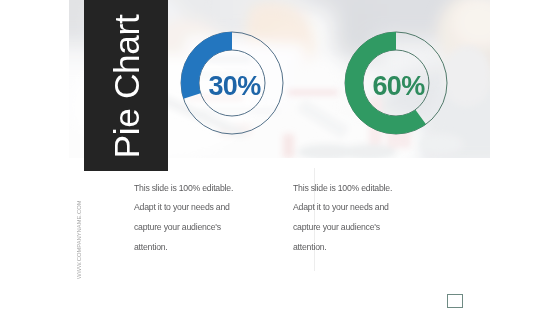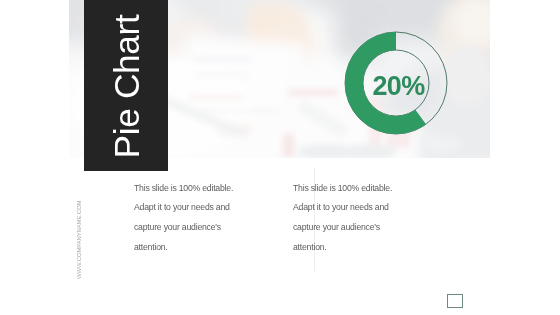--- a/index.html
+++ b/index.html
@@ -128,28 +128,36 @@
 
       <rect width="421" height="158" fill="#ffffff" opacity="0.10"></rect>
     </svg>
   </div>
 
   <div class="titlebar"></div>
   <div class="title-text">Pie Chart</div>
 
   <div class="weburl">WWW.COMPANYNAME.COM</div>
 
+  <div class="chart" id="chart0" style="left:180.5px;">
+      <svg width="102" height="102" viewBox="0 0 102 102">
+        <circle cx="51" cy="51" r="51" fill="none" stroke="#41617c" stroke-width="0.9"></circle>
+        <circle cx="51" cy="51" r="33" fill="none" stroke="#41617c" stroke-width="0.9"></circle>
+        <path d="M 51 0 A 51 51 0 0 0 2.4961176689471642 66.7598667131223 L 19.61513496225993 61.19756081437326 A 33 33 0 0 1 51 18 Z" fill="#2376bf"></path>
+      </svg>
+      <div class="pct" style="color: rgb(30, 101, 168);">30%</div>
+    </div>
 
   <div class="chart" id="chart1" style="left:344.5px;">
       <svg width="102" height="102" viewBox="0 0 102 102">
         <circle cx="51" cy="51" r="51" fill="none" stroke="#3f6d5b" stroke-width="0.9"></circle>
         <circle cx="51" cy="51" r="33" fill="none" stroke="#3f6d5b" stroke-width="0.9"></circle>
         <path d="M 51 0 A 51 51 0 1 0 80.97704786691612 92.25986671312234 L 70.39691332565161 77.69756081437328 A 33 33 0 1 1 51 18 Z" fill="#309a63"></path>
       </svg>
-      <div class="pct" style="color: rgb(46, 139, 93);">20%</div>
+      <div class="pct" style="color: rgb(46, 139, 93);">60%</div>
     </div>
 
   <div class="divider"></div>
 
   <div class="para" id="para0" style="left:134px;">
       <div>This slide is 100% editable.</div>
       <div>Adapt it to your needs and</div>
       <div>capture your audience's</div>
       <div>attention.</div>
     </div>

